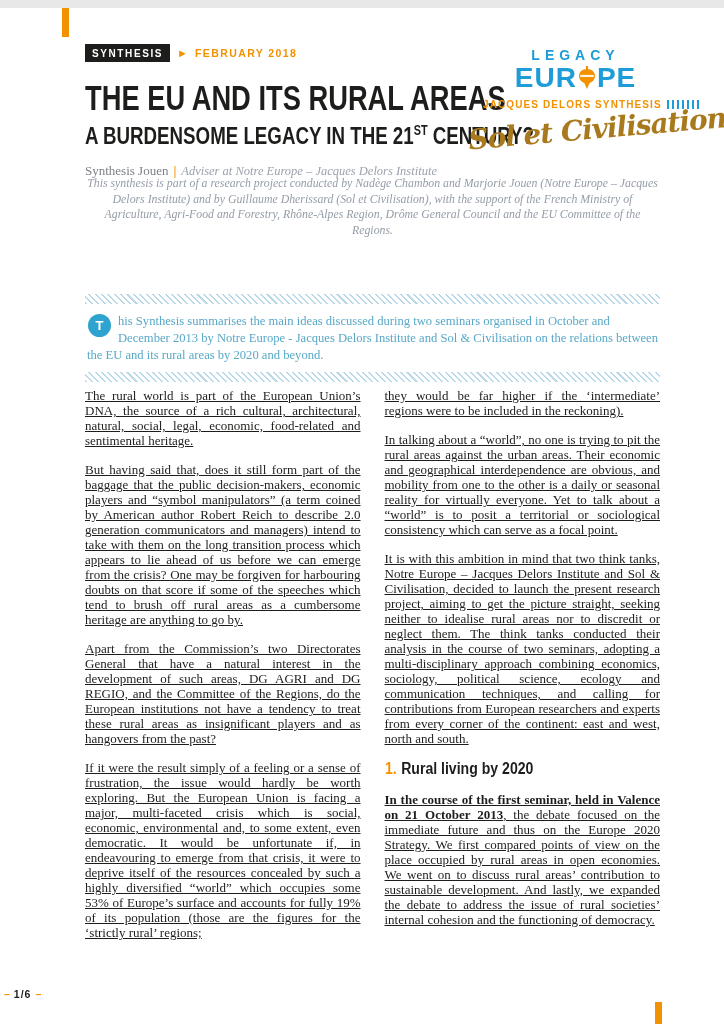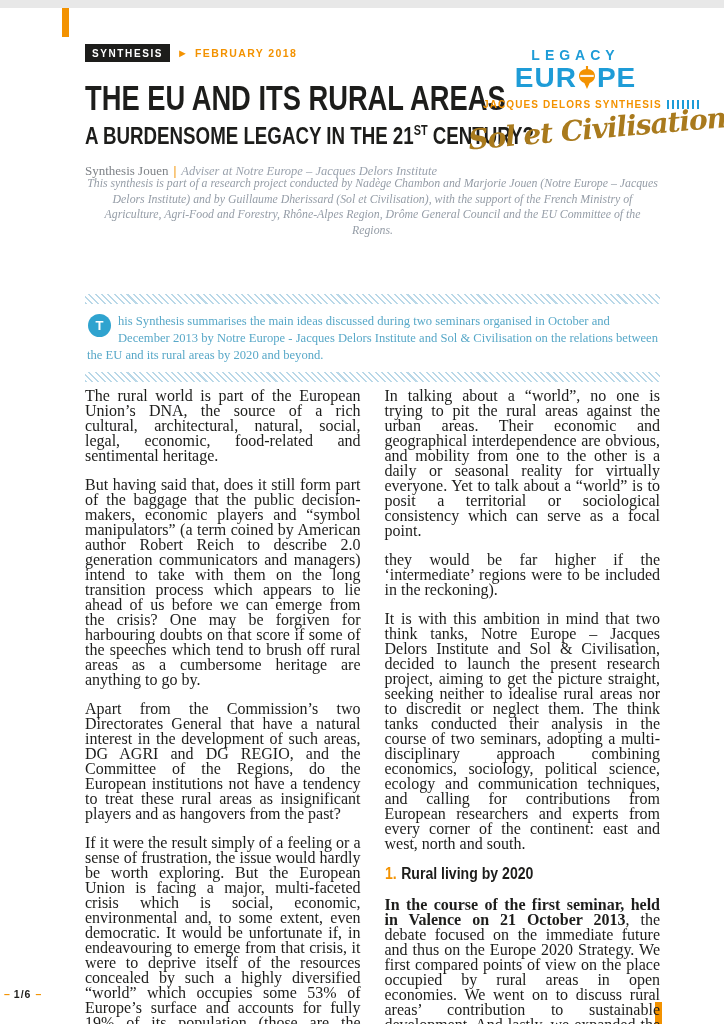--- a/index.html
+++ b/index.html
@@ -59,21 +59,21 @@
   .hatch{height:10px;background:repeating-linear-gradient(45deg,#b9d8e8 0 1.5px,transparent 1.5px 4.5px);}
   .summary-body{padding:9px 2px 8px;font-size:12.6px;line-height:17px;color:#58a8c8;}
   .dropcap{
     float:left;width:23px;height:23px;border-radius:50%;background:#2fa3cf;color:#fff;
     font-family:"Liberation Sans","DejaVu Sans",sans-serif;font-weight:700;font-size:13px;line-height:23px;
     text-align:center;margin:1px 7px 0 1px;
   }
 
   
   .columns{position:absolute;left:85px;top:380px;width:575px;display:grid;grid-template-columns:1fr 1fr;column-gap:24px;}
-  .col p{margin:0 0 14px;font-size:16px;line-height:15px;text-align:justify;}
+  .col p{margin:0 0 14px;font-size:13px;line-height:15px;text-align:justify;text-decoration:underline;}
   .section-heading{
     margin:8px 0 14px;font-family:"Liberation Sans","DejaVu Sans",sans-serif;font-weight:700;
     font-size:16px;line-height:18px;transform:scaleX(.88);transform-origin:0 0;white-space:nowrap;
   }
   .section-heading .num{color:#f39200;margin-right:5px;}
   .section-heading .lbl{color:#1d1d1b;}
   .col p strong{font-weight:700;}
 
   
   .footer{position:absolute;left:0;right:0;bottom:32px;text-align:left;
@@ -128,22 +128,22 @@
   </section>
 
   <main class="columns">
     <div class="col">
       <p>The rural world is part of the European Union’s DNA, the source of a rich cultural, architectural, natural, social, legal, economic, food-related and sentimental heritage.</p>
       <p>But having said that, does it still form part of the baggage that the public decision-makers, economic players and “symbol manipulators” (a term coined by American author Robert Reich to describe 2.0 generation communicators and managers) intend to take with them on the long transition process which appears to lie ahead of us before we can emerge from the crisis? One may be forgiven for harbouring doubts on that score if some of the speeches which tend to brush off rural areas as a cumbersome heritage are anything to go by.</p>
       <p>Apart from the Commission’s two Directorates General that have a natural interest in the development of such areas, DG AGRI and DG REGIO, and the Committee of the Regions, do the European institutions not have a tendency to treat these rural areas as insignificant players and as hangovers from the past?</p>
       <p>If it were the result simply of a feeling or a sense of frustration, the issue would hardly be worth exploring. But the European Union is facing a major, multi-faceted crisis which is social, economic, environmental and, to some extent, even democratic. It would be unfortunate if, in endeavouring to emerge from that crisis, it were to deprive itself of the resources concealed by such a highly diversified “world” which occupies some 53% of Europe’s surface and accounts for fully 19% of its population (those are the figures for the ‘strictly rural’ regions;</p>
     </div>
     <div class="col">
+      <p>they would be far higher if the ‘intermediate’ regions were to be included in the reckoning).</p>
       <p>In talking about a “world”, no one is trying to pit the rural areas against the urban areas. Their economic and geographical interdependence are obvious, and mobility from one to the other is a daily or seasonal reality for virtually everyone. Yet to talk about a “world” is to posit a territorial or sociological consistency which can serve as a focal point.</p>
-      <p>they would be far higher if the ‘intermediate’ regions were to be included in the reckoning).</p>
       <p>It is with this ambition in mind that two think tanks, Notre Europe – Jacques Delors Institute and Sol &amp; Civilisation, decided to launch the present research project, aiming to get the picture straight, seeking neither to idealise rural areas nor to discredit or neglect them. The think tanks conducted their analysis in the course of two seminars, adopting a multi-disciplinary approach combining economics, sociology, political science, ecology and communication techniques, and calling for contributions from European researchers and experts from every corner of the continent: east and west, north and south.</p>
       <h3 class="section-heading"><span class="num">1.</span><span class="lbl">Rural living by 2020</span></h3>
       <p><strong>In the course of the first seminar, held in Valence on 21 October 2013</strong><span>, the debate focused on the immediate future and thus on the Europe 2020 Strategy. We first compared points of view on the place occupied by rural areas in open economies. We went on to discuss rural areas’ contribution to sustainable development. And lastly, we expanded the debate to address the issue of rural societies’ internal cohesion and the functioning of democracy.</span></p>
     </div>
   </main>
 
   <footer class="footer">
     <span class="dash">–</span><span class="pagenum">1/6</span><span class="dash">–</span>
   </footer>
 

